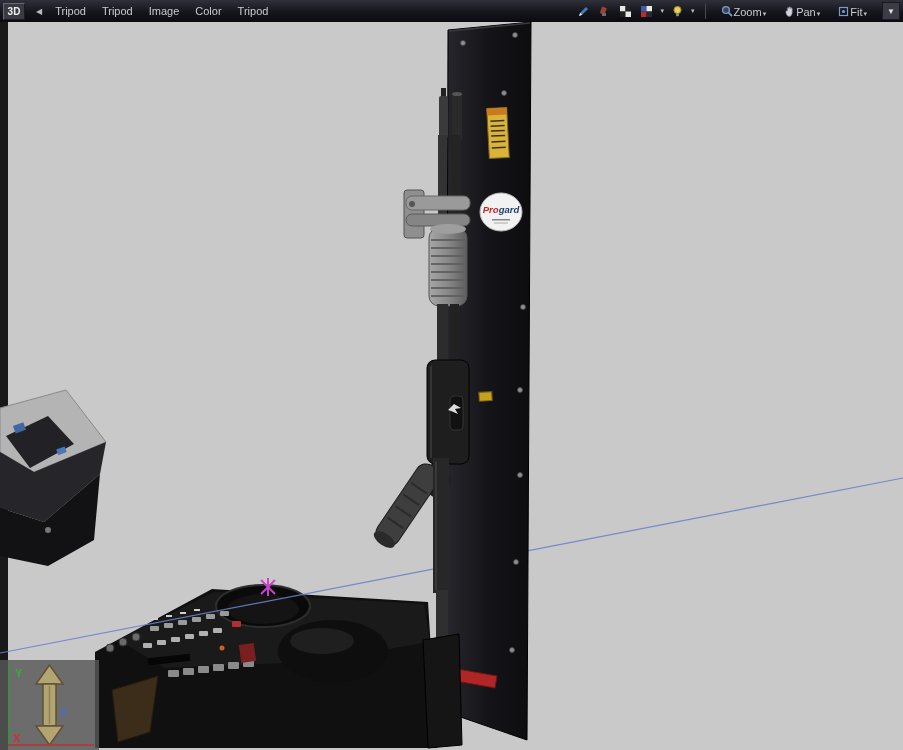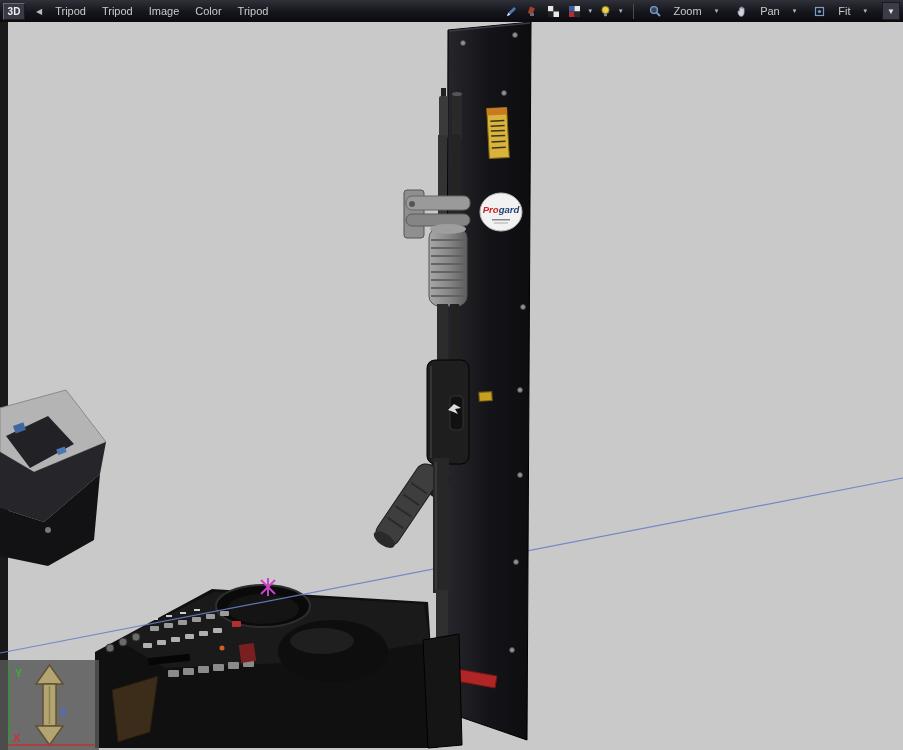--- a/index.html
+++ b/index.html
@@ -12,21 +12,21 @@
     display:flex; align-items:center; padding:0 3px; color:#c9c9cf; z-index:10; }
   .mode-btn { width:22px; height:17px; display:flex; align-items:center; justify-content:center;
     font-size:10px; font-weight:bold; color:#f0f0f0; background:#3a3a44;
     border:1px solid; border-color:#6a6a74 #1a1a20 #1a1a20 #6a6a74; margin-right:6px; cursor:pointer; }
   .nav-caret { font-size:8px; color:#b9b9c2; padding:0 5px; cursor:pointer; }
   .menu-item { font-size:11px; padding:2px 8px; cursor:pointer; }
   .mb-right { margin-left:auto; display:flex; align-items:center; gap:4px; }
   .tbtn { width:17px; height:17px; display:flex; align-items:center; justify-content:center; cursor:pointer; }
   .caret { font-size:7px; color:#b9b9c2; cursor:pointer; padding:0 1px; }
   .sep { width:1px; height:15px; background:#000; border-right:1px solid #4a4a55; margin:0 5px; }
-  .tool-btn { display:flex; align-items:center; gap:12px; font-size:11px; padding:1px 6px; cursor:pointer; }
+  .tool-btn { display:flex; align-items:flex-end; gap:0; font-size:11px; padding:1px 6px; cursor:pointer; }
   .win-caret { width:18px; height:18px; display:flex; align-items:center; justify-content:center;
     font-size:8px; color:#e0e0e8; background:#3c3c46; border:1px solid #1a1a20; margin-left:4px; cursor:pointer; }
 
   
   .viewport { position:absolute; top:22px; left:0; width:903px; height:728px; background:#a21caf; }
   .viewport svg { display:block; }
   svg text { font-family:"Liberation Sans", sans-serif; }
 </style>
 </head>
 <body>

